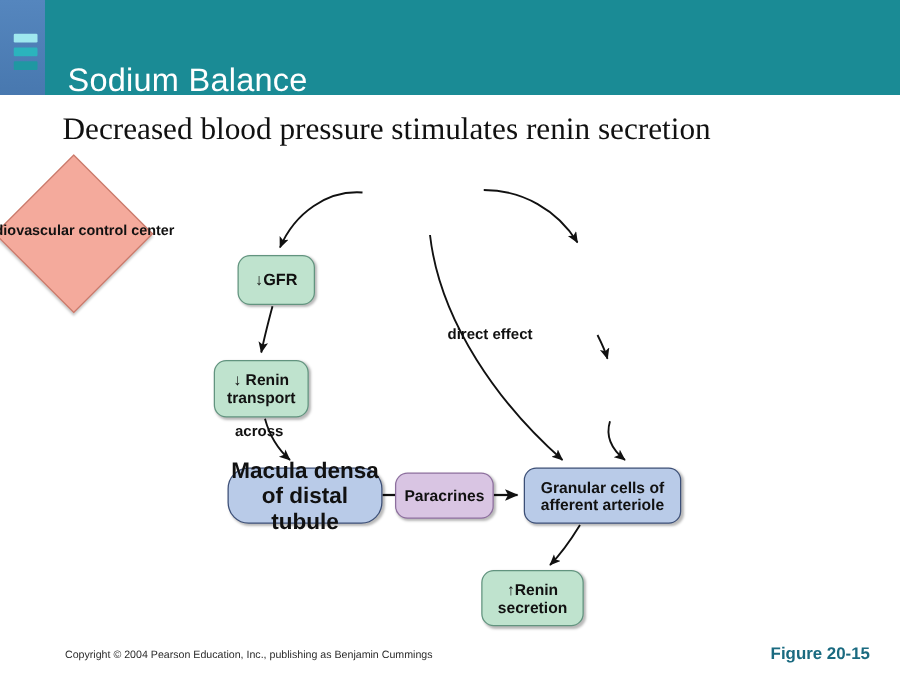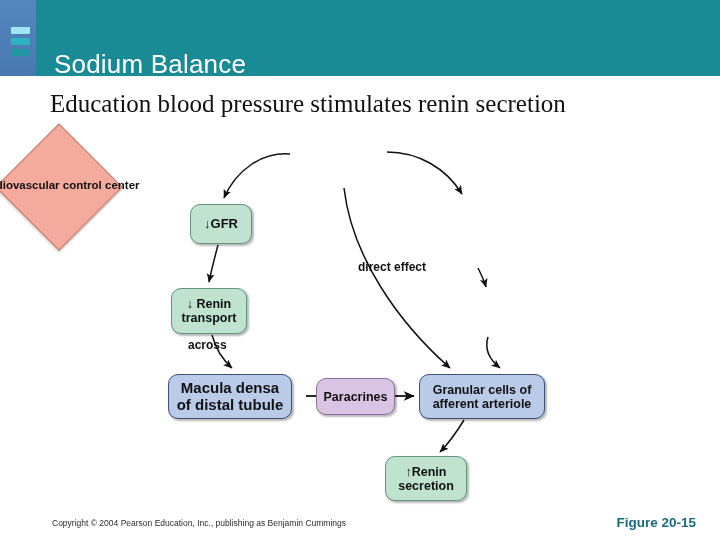--- a/index.html
+++ b/index.html
@@ -139,21 +139,21 @@
     font-size: 11.5px;
     font-weight: bold;
     color: #111111;
     line-height: 1.18;
     white-space: nowrap;
   }
 
   #node-gfr        { left: 190px; top: 76px;  width: 62px;  height: 40px; font-size: 13px; }
   #node-nacl       { left: 171px; top: 160px; width: 76px;  height: 46px; font-size: 12.5px; }
   #node-sympathetic{ left: 431px; top: 164px; width: 118px; height: 44px; font-size: 12.5px; }
-  #node-macula     { left: 168px; top: 246px; width: 124px; height: 45px; font-size: 15px; }
+  #node-macula     { left: 182px; top: 246px; width: 124px; height: 45px; font-size: 18px; border-radius: 17px; }
   #node-paracrines { left: 316px; top: 250px; width: 79px;  height: 37px; font-size: 12.5px; }
   #node-granular   { left: 419px; top: 246px; width: 126px; height: 45px; font-size: 12.5px; }
   #node-renin      { left: 385px; top: 328px; width: 82px;  height: 45px; font-size: 12.5px; }
 
   .edge-label {
     position: absolute;
     font-size: 12px;
     font-weight: bold;
     color: #111111;
     z-index: 2;
@@ -186,21 +186,21 @@
 
 <div id="header-bar">
   <div id="header-icon-panel">
     <div class="icon-bar b1"></div>
     <div class="icon-bar b2"></div>
     <div class="icon-bar b3"></div>
   </div>
 </div>
 <div id="slide-title">Sodium Balance</div>
 
-<div id="subtitle">Education blood pressure stimulates renin secretion</div>
+<div id="subtitle">Decreased blood pressure stimulates renin secretion</div>
 
 <div id="diagram">
 
   <svg id="diagram-svg" viewBox="0 0 720 380">
     <defs>
       <marker id="arrowhead" markerWidth="7" markerHeight="7" refX="5.6" refY="2.6" orient="auto" markerUnits="strokeWidth">
         <path d="M0,0 L6,2.6 L0,5.2 L1.4,2.6 z" fill="#111111"></path>
       </marker>
     </defs>
 

